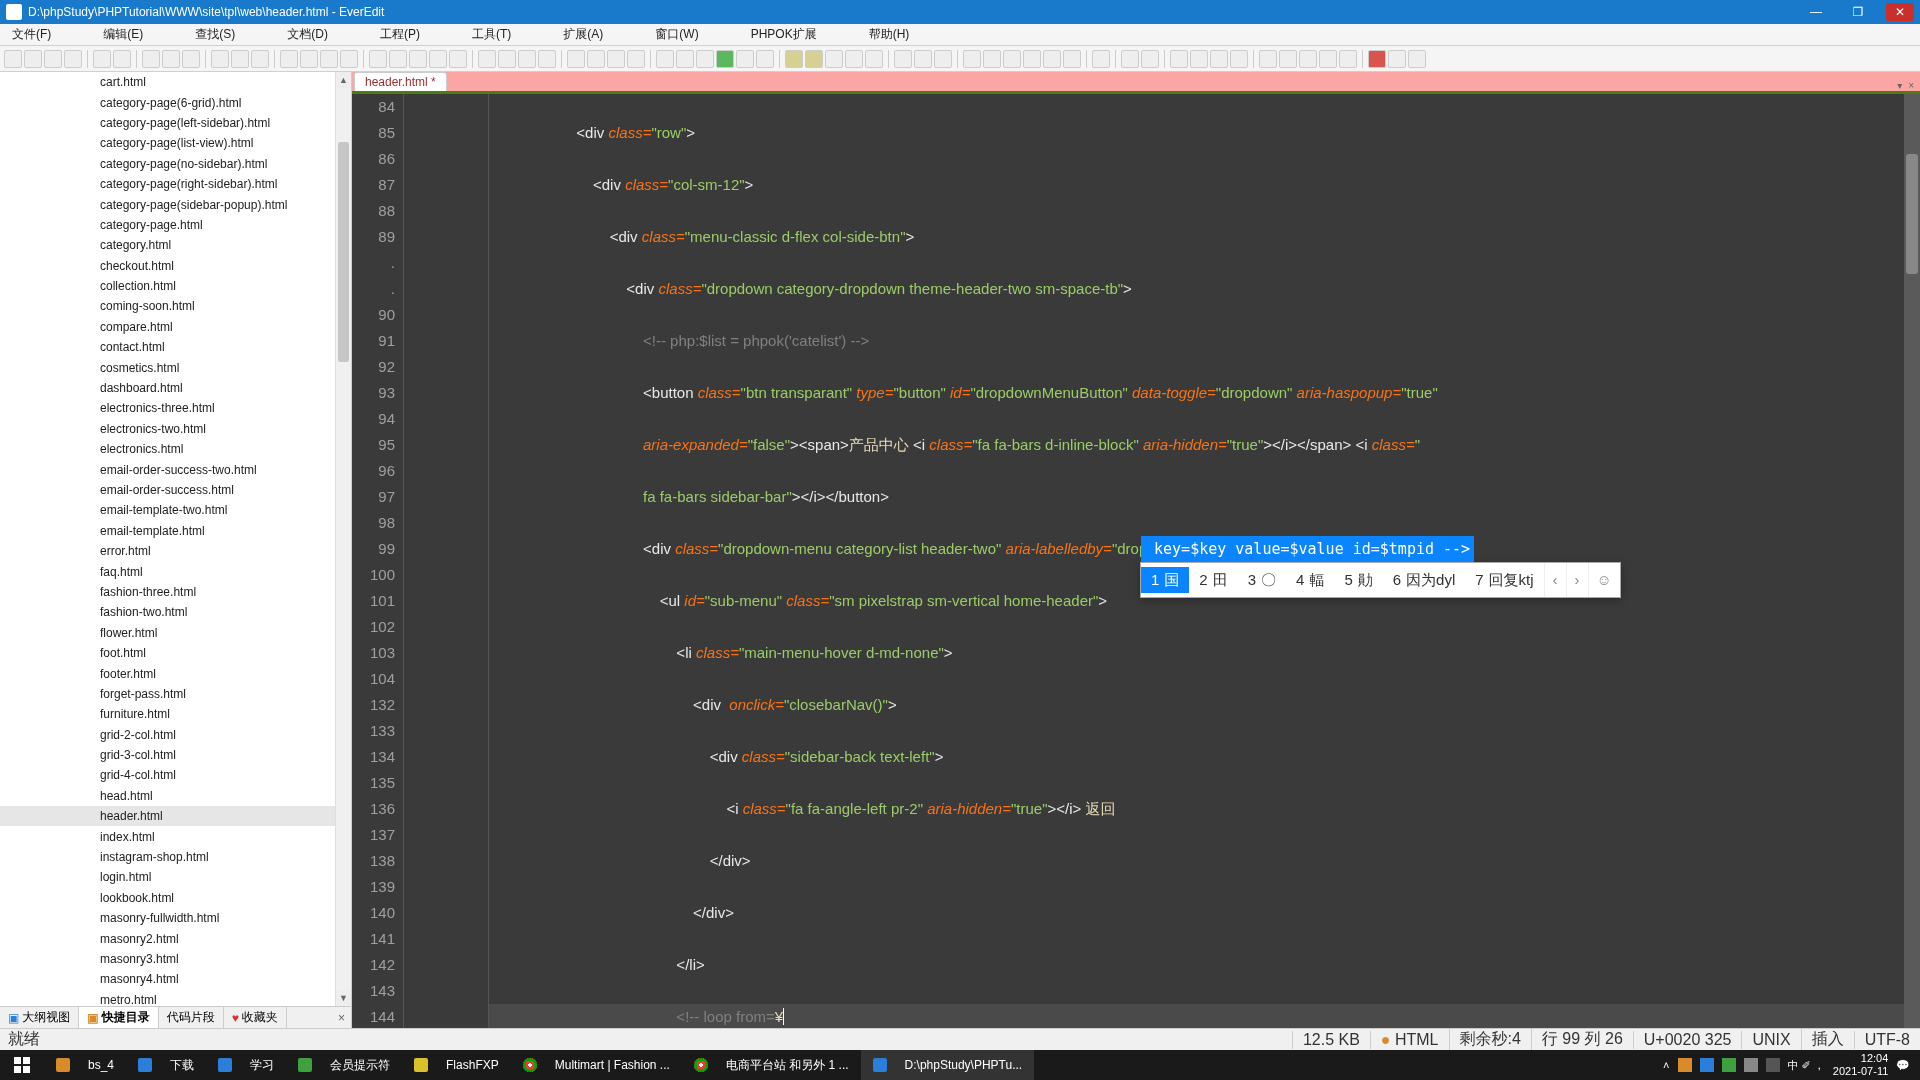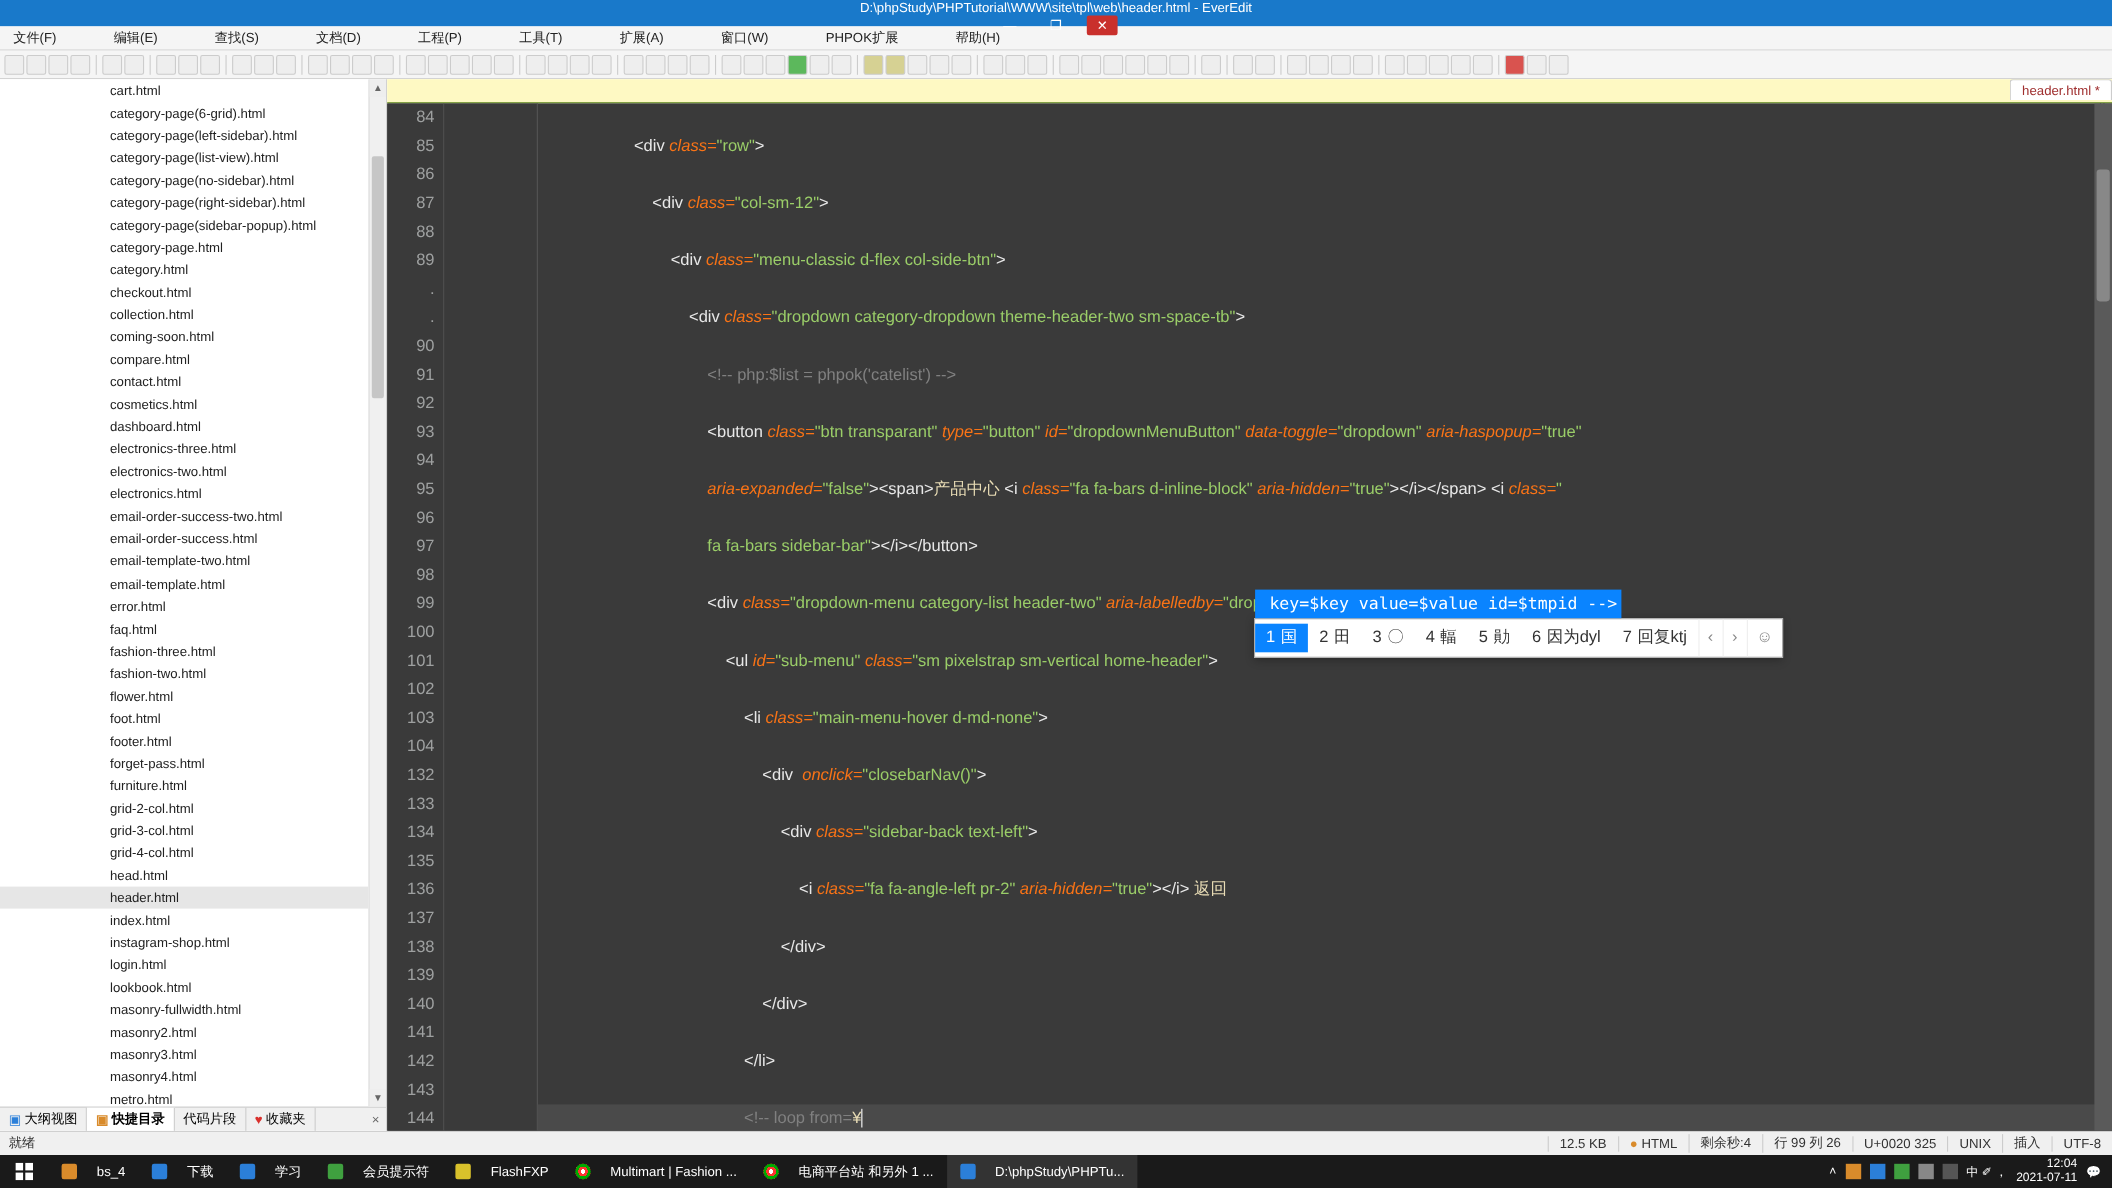--- a/index.html
+++ b/index.html
@@ -1,19 +1,19 @@
 <!DOCTYPE html>
 <html><head>
 <meta charset="utf-8">
 <style>
 * { margin: 0; padding: 0; box-sizing: border-box; font-family: "Microsoft YaHei", Tahoma, sans-serif; }
 body { width: 1920px; height: 1080px; overflow: hidden; background: #fff; font-size: 12px; }
 
 
-.titlebar { background: linear-gradient(#1979ca,#1979ca); height: 24px; display: flex; align-items: center; color: #fff; padding: 0 6px; flex-direction: column; }
+.titlebar { background: linear-gradient(#1979ca,#1979ca); height: 24px; display: flex; align-items: center; color: #fff; padding: 0 6px; }
 .titlebar .icon { width: 16px; height: 16px; background: #fff; margin-right: 6px; border-radius: 2px; }
 .titlebar .title { flex: 1; font-size: 12px; }
 .winbtns { display: flex; gap: 14px; }
 .winbtn { width: 28px; height: 18px; display: flex; align-items: center; justify-content: center; color: #fff; }
 .winbtn.close { background: #c9302c; border-radius: 2px; }
 
 
 .menubar { background: #f5f5f5; height: 22px; display: flex; align-items: center; border-bottom: 1px solid #d0d0d0; padding: 0 4px; gap: 36px; }
 .menubar span { padding: 2px 8px; font-size: 12px; color: #222; }
 
@@ -39,21 +39,21 @@
 .fscroll .arrow { position: absolute; left: 0; right: 0; height: 16px; background: #eee; display:flex;align-items:center;justify-content:center;font-size:9px;color:#666;}
 .fscroll .arrow.up{top:0;} .fscroll .arrow.dn{bottom:0;}
 
 .sidetabs { height: 22px; background: #f0f0f0; border-top: 1px solid #ccc; display: flex; align-items: center; font-size: 12px; }
 .sidetabs .st { padding: 2px 8px; border-right: 1px solid #ccc; display:flex;align-items:center;gap:3px;}
 .sidetabs .st.active { background: #fff; font-weight: bold; }
 .sidetabs .xclose { margin-left:auto; padding:0 6px; color:#666;}
 
 
 .editor { flex: 1; display: flex; flex-direction: column; background: #fff; position: relative; }
-.tabstrip { height: 22px; background: #fef9c3; border-bottom: 1px solid #4d7c0f; display: flex; align-items: flex-end; padding-left: 2px; flex-direction: column;}
+.tabstrip { height: 22px; background: #fca5a5; border-bottom: 3px solid #4d7c0f; display: flex; align-items: flex-end; padding-left: 2px;}
 .tab { background: #fff; border: 1px solid #ccc; border-bottom: none; padding: 2px 10px; font-size: 12px; color: #a03030; display:flex;align-items:center;gap:4px; border-top-left-radius:3px;border-top-right-radius:3px;}
 .tabright { margin-left:auto; display:flex; gap:6px; padding-right:6px; color:#666; font-size:10px;}
 
 .codewrap { flex: 1; display: flex; background: #3a3a3a; font-family: Consolas, monospace; font-size: 15px; line-height: 26px; position: relative; overflow:hidden;}
 .gutter { width: 52px; background: #3a3a3a; color: #9ea0a0; text-align: right; padding-right: 8px; border-right: 1px solid #555; }
 .gutter .gl { height: 26px; }
 .foldcol { width: 85px; background: #3a3a3a; border-right:1px solid #555; }
 .code { flex: 1; color: #d0d0d0; white-space: pre; padding-left: 0px; position: relative; }
 .code .cl { height: 26px; padding-left: 4px; position: relative; }
 .code .cl.current { background: #4a4a4a; }
@@ -67,21 +67,21 @@
 .ime { position: absolute; background: #fff; border: 1px solid #aaa; box-shadow: 0 2px 8px rgba(0,0,0,.3); display: flex; align-items: center; height: 36px; font-size: 15px; color: #333; font-family:"Microsoft YaHei";margin-left:43px;}
 .ime .cand { padding: 0 10px; display:flex;align-items:center;gap:5px;}
 .ime .cand.sel { background: #0a84ff; color: #fff; }
 .ime .ctrl { padding: 0 8px; color: #888; border-left:1px solid #eee;height:100%;display:flex;align-items:center;}
 .ime .preedit { position:absolute; top:-27px; left:0; height:26px; background:#0a84ff; color:#fff; padding:0 4px; display:flex; align-items:center; font-family:Consolas,monospace; font-size:15px;}
 
 .vscroll { position:absolute; right:0; top:0; bottom:0; width:16px; background:#5a5a5a; }
 .vscroll .vthumb { position:absolute; left:2px;right:2px; top:60px; height:120px; background:#888; border-radius:3px; }
 
 
-.statusbar { height: 22px; background: #f0f0f0; border-top: 1px solid #ccc; display: flex; align-items: center; font-size: 12px; color: #333; }
+.statusbar { height: 22px; background: #f0f0f0; border-top: 1px solid #ccc; display: flex; align-items: center; font-size: 16px; color: #333; }
 .statusbar .sb-left { padding: 0 8px; flex:1;}
 .statusbar .sb-cell { padding: 0 10px; border-left: 1px solid #ccc; }
 
 
 .taskbar { height: 30px; background: #1a1a1a; display: flex; align-items: center; color: #fff; font-size: 12px; }
 .taskbar .start { width: 44px; height: 30px; display: flex; align-items: center; justify-content: center; }
 .taskbar .start svg { width:16px;height:16px; }
 .taskbar .titem { padding: 0 12px; height: 30px; display: flex; align-items: center; gap: 18px; color:#fff; }
 .taskbar .titem.active { background: #333; }
 .taskbar .tic { width:14px;height:14px; background:#888; border-radius:2px;}

